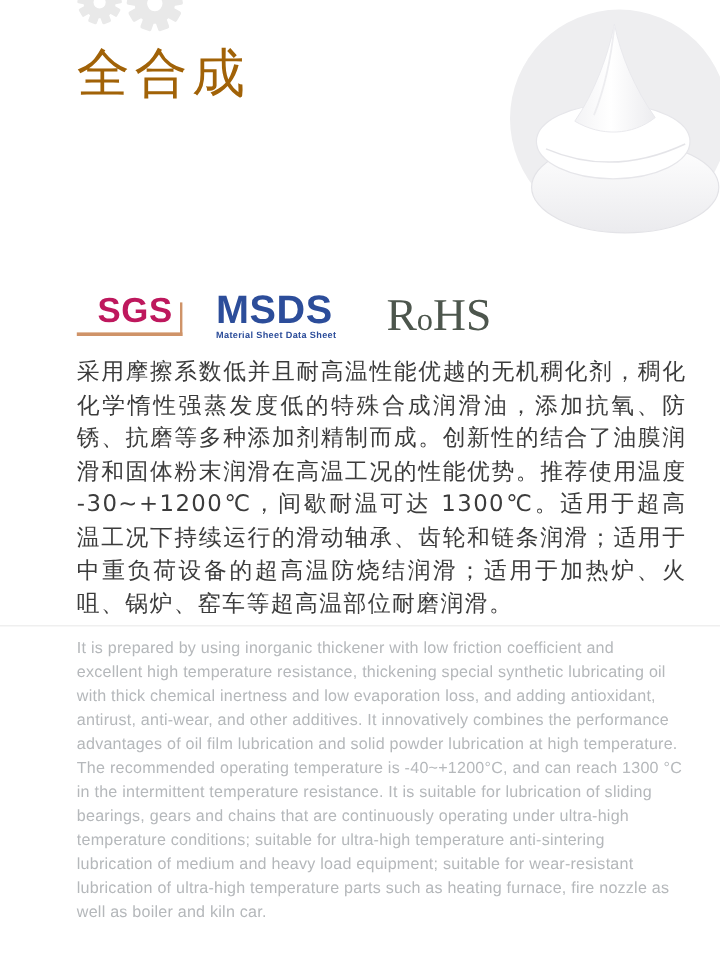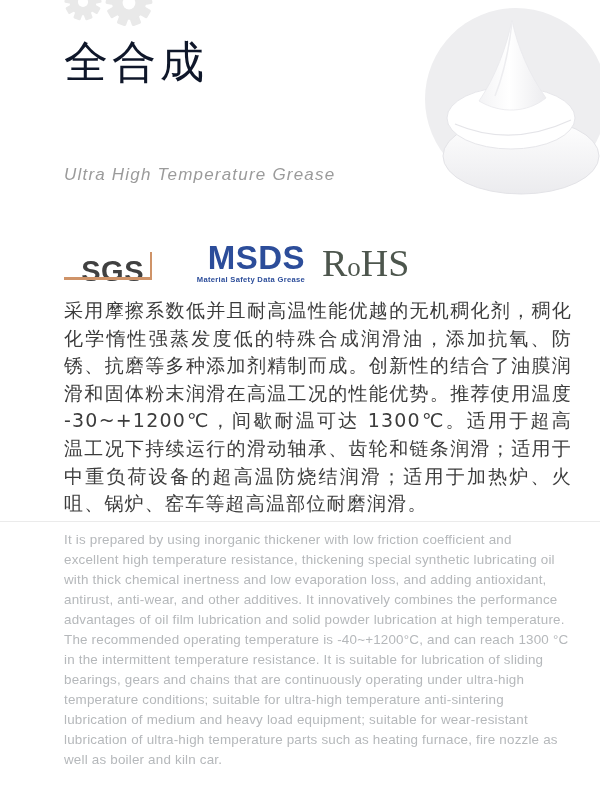--- a/index.html
+++ b/index.html
@@ -23,54 +23,54 @@
     border-radius: 50%;
     background: #eeeef0;
   }
   .hero-image svg { position: absolute; left: 0; top: 0; overflow: visible; }
 
   
   .title-block { position: absolute; left: 64px; top: 36px; }
   .title-cn-1 {
     font-family: "DejaVu Sans", sans-serif;
     font-size: 44px; line-height: 51px; font-weight: 500;
-    color: #0f172a; letter-spacing: 4px; white-space: nowrap;
+    color: #a16207; letter-spacing: 4px; white-space: nowrap;
   }
   .title-cn-2 {
     font-family: "DejaVu Sans", sans-serif;
     font-size: 44px; line-height: 51px; font-weight: 700;
     color: #d5413a; letter-spacing: 2px; white-space: nowrap;
   }
   .subtitle-block { position: absolute; left: 64px; top: 161px; }
   .subtitle-line {
     font-style: italic;
     font-size: 17px; line-height: 28px;
     color: #9b9b9b; letter-spacing: 1.2px; white-space: nowrap;
   }
 
   
   .cert-row { position: absolute; left: 64px; top: 243px; height: 48px; }
   .cert-sgs {
     position: absolute; left: 0; top: 0;
     width: 88px; height: 37px;
   }
   .sgs-text {
-    position: absolute; right: 8px; top: 12px;
-    font-size: 29px; font-weight: 700; color: #404040;
+    position: absolute; right: 8px; top: 0;
+    font-size: 29px; font-weight: 700; color: #be185d;
     letter-spacing: 0.5px; line-height: 32px;
   }
   .sgs-underline {
     position: absolute; left: 0; bottom: 0;
     width: 88px; height: 3px; background: #cf9368;
   }
   .sgs-vline {
     position: absolute; right: 0; top: 9px;
     width: 2px; height: 28px; background: #cf9368;
   }
-  .cert-msds { position: absolute; left: 116px; top: -1px; width: 125px; text-align: right; }
+  .cert-msds { position: absolute; left: 116px; top: -1px; width: 125px; text-align: left; }
   .msds-text {
     font-size: 33px; font-weight: 700; color: #2c4d9a;
     line-height: 31px; letter-spacing: 0.5px; font-family: "Liberation Sans", sans-serif;
   }
   .msds-sub {
     font-size: 7.6px; font-weight: 700; color: #2c4d9a;
     letter-spacing: 0.3px; margin-top: 2px; white-space: nowrap;
   }
   .cert-rohs {
     position: absolute; left: 241px; top: -2px;
@@ -164,32 +164,31 @@
 
     <path d="M87 12 C 82 38 70 70 54 93 C 76 106 102 105 121 90 C 104 66 92 38 87 12 Z" fill="url(#coneGrad)" stroke="#e8e8ec" stroke-width="0.8"></path>
     <path d="M87 14 C 84 42 78 68 70 88" fill="none" stroke="#ededf0" stroke-width="1.5"></path>
   </svg>
 </div>
 
 <div class="title-block">
   <div class="title-cn-1">全合成</div>
 </div>
 <div class="subtitle-block">
-  <div class="subtitle-line">Ultra High Temperature Grease</div>
 </div>
 
 <div class="cert-row">
   <div class="cert-sgs">
     <span class="sgs-text">SGS</span>
     <span class="sgs-underline"></span>
     <span class="sgs-vline"></span>
   </div>
   <div class="cert-msds">
     <div class="msds-text">MSDS</div>
-    <div class="msds-sub">Material Safety Data Grease</div>
+    <div class="msds-sub">Material Sheet Data Sheet</div>
   </div>
   <div class="cert-rohs">
     <span class="rohs-big">R</span><span class="rohs-small">o</span><span class="rohs-big">HS</span>
   </div>
 </div>
 
 <div class="desc-cn">采用摩擦系数低并且耐高温性能优越的无机稠化剂，稠化化学惰性强蒸发度低的特殊合成润滑油，添加抗氧、防锈、抗磨等多种添加剂精制而成。创新性的结合了油膜润滑和固体粉末润滑在高温工况的性能优势。推荐使用温度 -30~+1200℃，间歇耐温可达 1300℃。适用于超高温工况下持续运行的滑动轴承、齿轮和链条润滑；适用于中重负荷设备的超高温防烧结润滑；适用于加热炉、火咀、锅炉、窑车等超高温部位耐磨润滑。</div>
 
 <div class="divider"></div>
 

